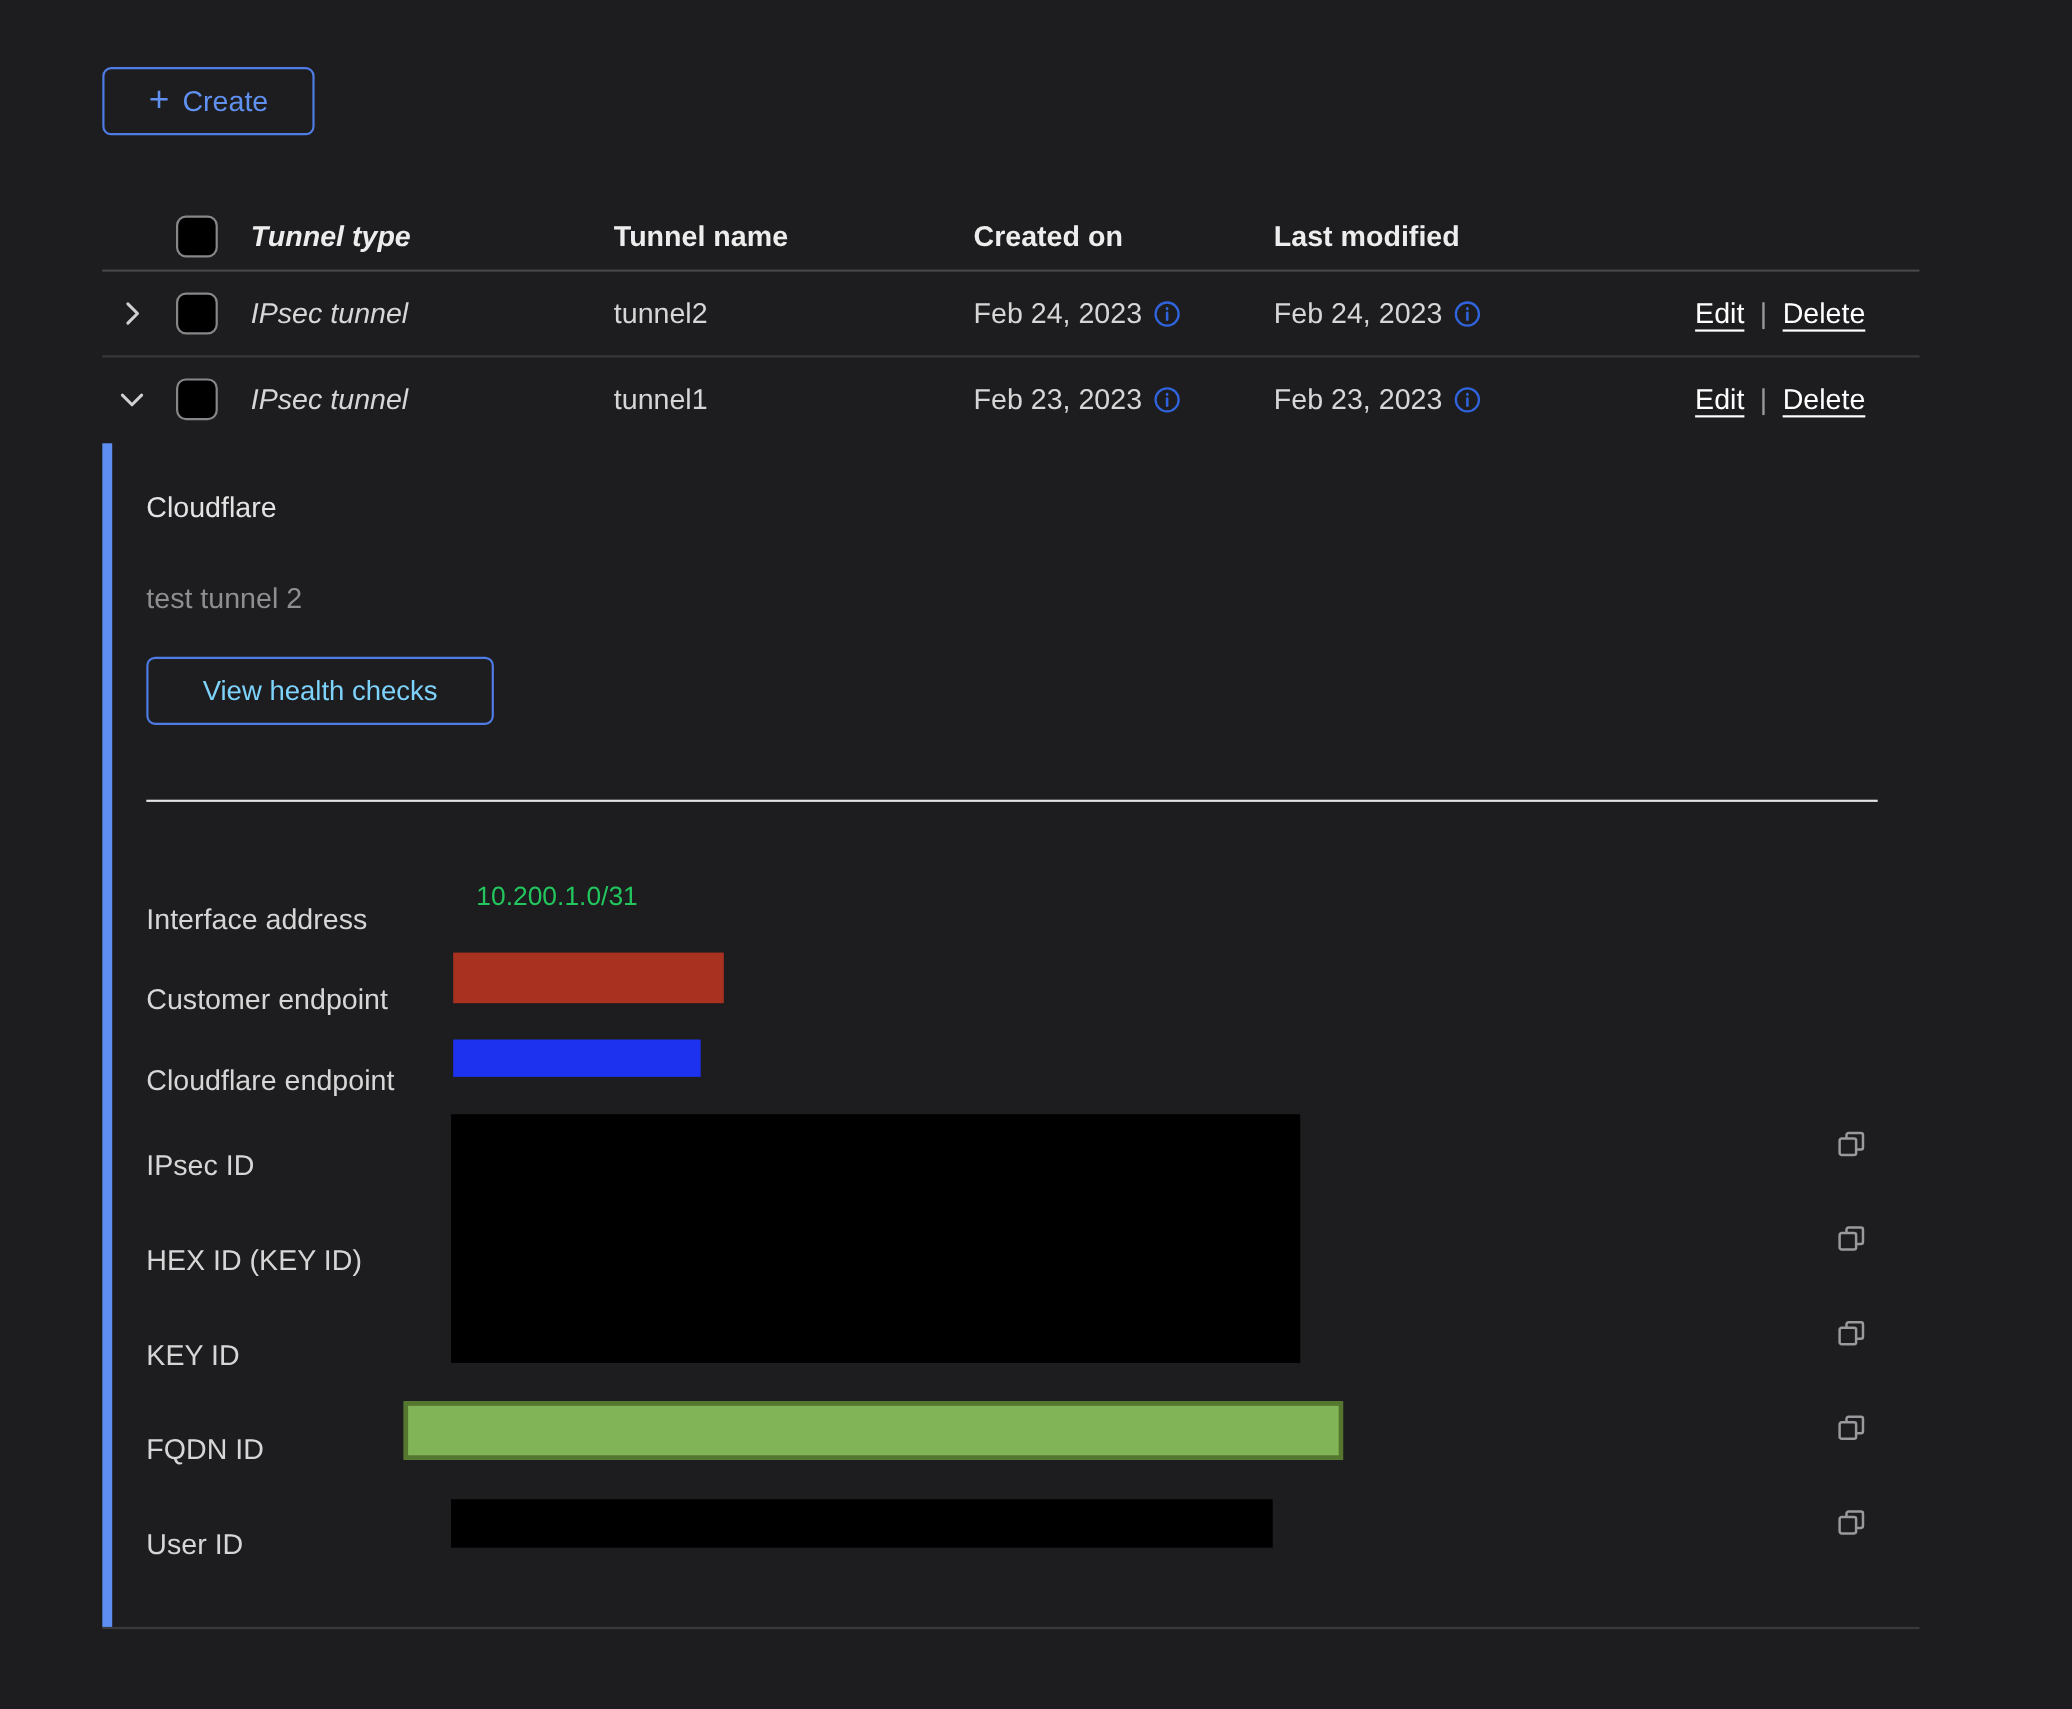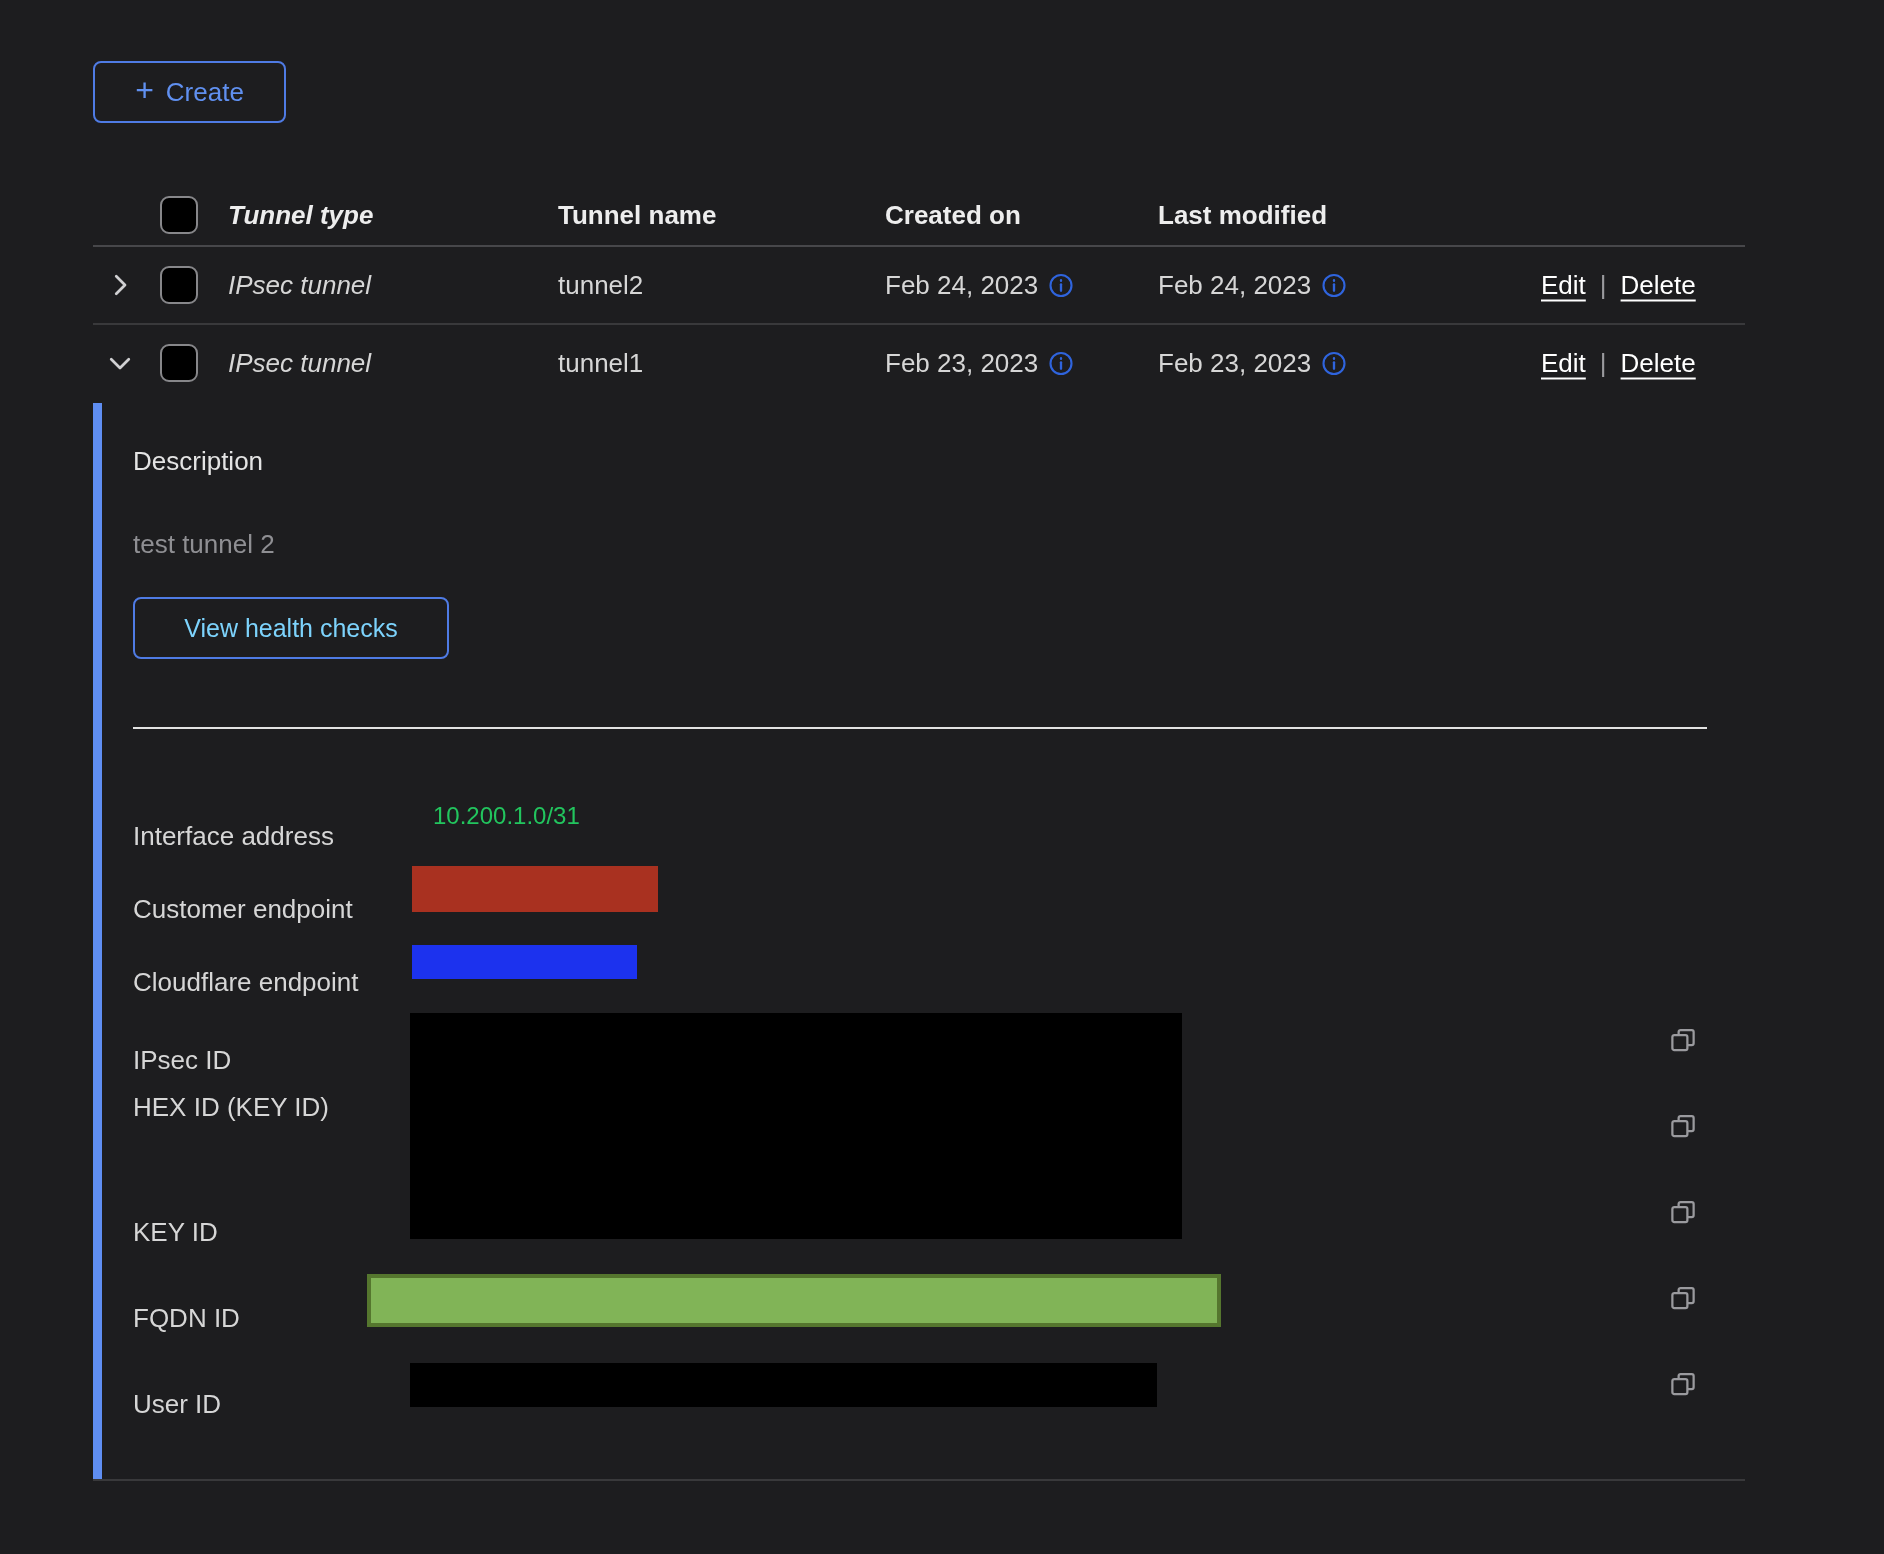--- a/index.html
+++ b/index.html
@@ -143,38 +143,38 @@
     <span class="cell c-actions">
       <span class="link">Edit</span>
       <span class="pipe">|</span>
       <span class="link">Delete</span>
     </span>
   </div>
 
   <div class="panel">
     <div class="bluebar"></div>
 
-    <div class="desc-title">Description</div>
+    <div class="desc-title">Cloudflare</div>
     <div class="desc-value">test tunnel 2</div>
 
     <button class="health-btn">View health checks</button>
 
     <div class="light-divider"></div>
 
     <div class="dlabel" style="top:413px">Interface address</div>
     <div class="dvalue" style="top:413px">10.200.1.0/31</div>
 
     <div class="dlabel" style="top:486px">Customer endpoint</div>
     <div class="redact r-red"></div>
 
     <div class="dlabel" style="top:559px">Cloudflare endpoint</div>
     <div class="redact r-blue"></div>
 
     <div class="dlabel" style="top:637px">IPsec ID</div>
-    <div class="dlabel" style="top:684px">HEX ID (KEY ID)</div>
+    <div class="dlabel" style="top:723px">HEX ID (KEY ID)</div>
     <div class="dlabel" style="top:809px">KEY ID</div>
     <div class="redact r-black-big"></div>
 
     <div class="dlabel" style="top:895px">FQDN ID</div>
     <div class="redact r-green"></div>
 
     <div class="dlabel" style="top:981px">User ID</div>
     <div class="redact r-black-small"></div>
 
     <span class="copy-btn" style="top:637px">

